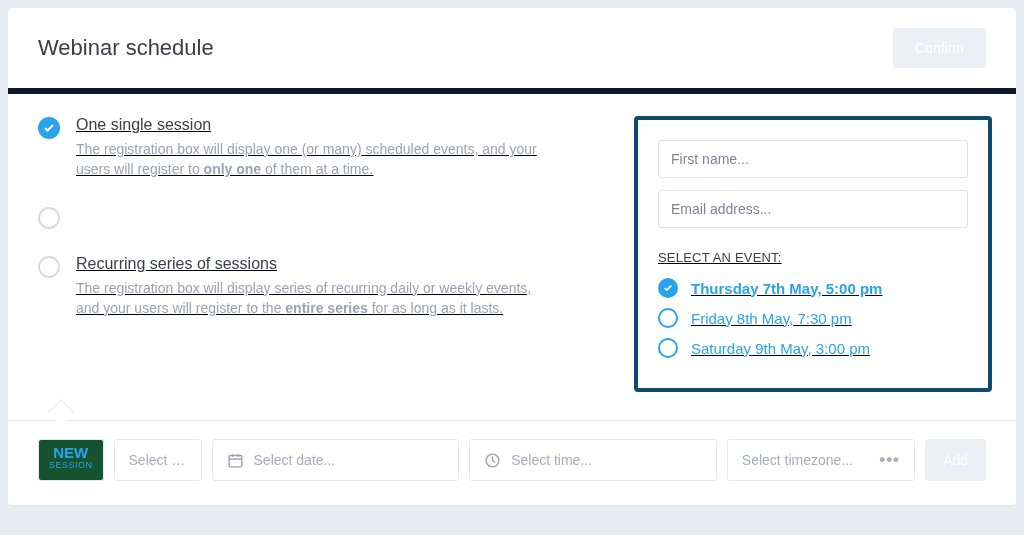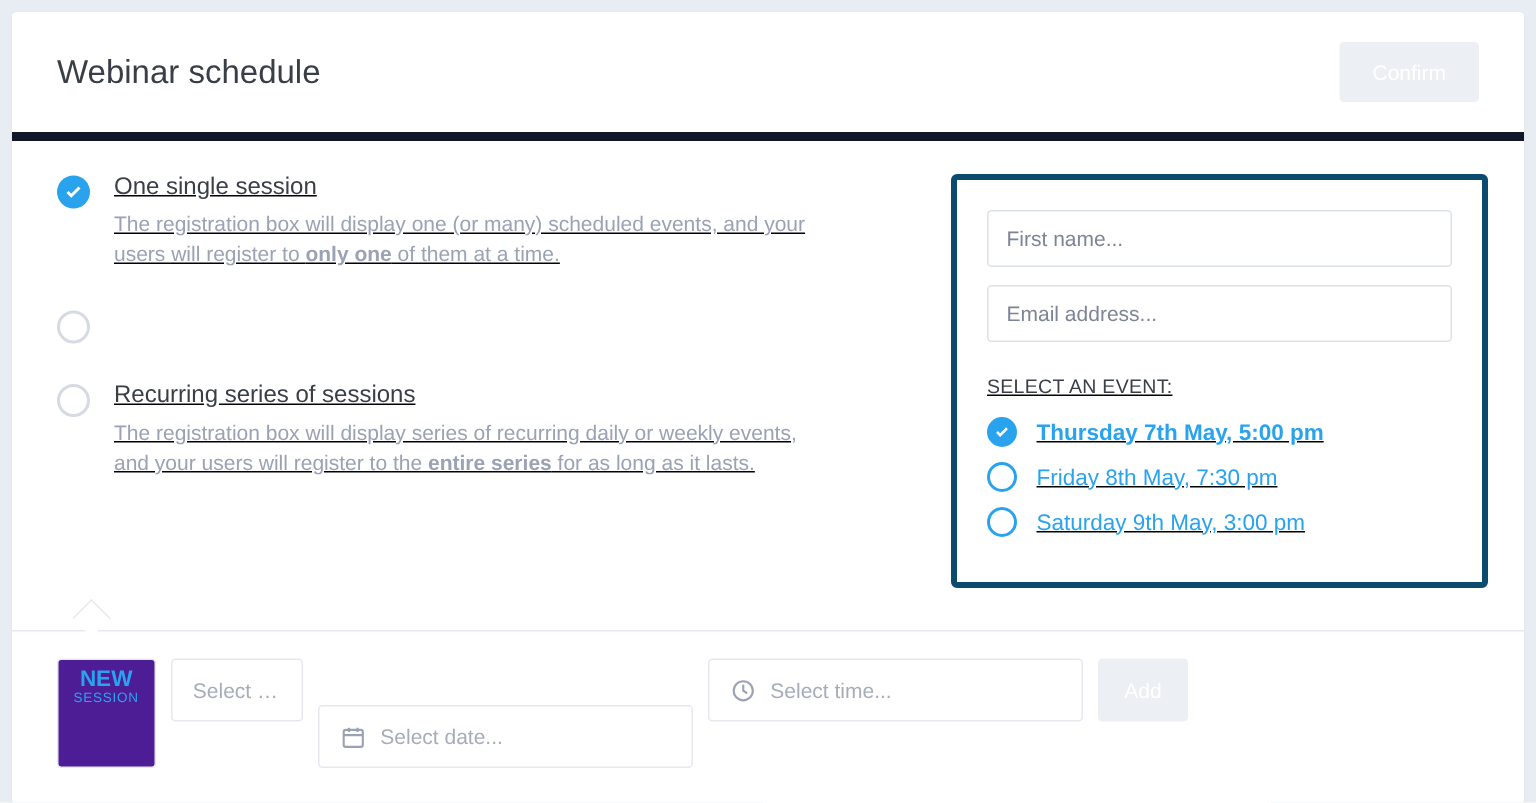--- a/index.html
+++ b/index.html
@@ -163,21 +163,21 @@
     }
     .footer {
       border-top: 1px solid #e5e9ef;
       padding: 18px 30px 24px 30px;
       display: flex;
       gap: 10px;
       align-items: stretch;
       position: relative;
     }
     .new-session {
-      background: #4c1d95;
+      background: #14532d;
       border: 1px solid #e5e9ef;
       border-radius: 3px;
       padding: 5px 10px;
       text-align: center;
       line-height: 1.05;
       cursor: pointer;
     }
     .new-session .big { display:block; font-size: 15px; color: #2aa3ef; font-weight: 600; }
     .new-session .small { display:block; font-size: 9px; color: #2aa3ef; letter-spacing: 0.5px; }
     .fld {
@@ -186,21 +186,21 @@
       background: #fff;
       display: flex;
       align-items: center;
       gap: 10px;
       padding: 0 14px;
       height: 42px;
       cursor: pointer;
     }
     .fld .ph { color: #a6adba; font-size: 14px; white-space: nowrap; overflow: hidden; text-overflow: ellipsis; }
     .fld-item { width: 88px; }
-    .fld-date { width: 250px; margin-top: 31px; }
+    .fld-date { width: 250px; }
     .fld-time { width: 250px; }
     .fld-tz   { width: 190px; justify-content: space-between; }
     .fld svg.icon { width: 17px; height: 17px; flex-shrink: 0; }
     .dots { color: #a6adba; font-size: 17px; font-weight: 700; letter-spacing: 1px; }
     .btn-add {
       background: #eceff3;
       border: none;
       color: #fff;
       font-size: 14px;
       border-radius: 3px;
@@ -293,15 +293,19 @@
         </svg>
       <span class="ph">Select date...</span>
     </div>
     <div class="fld fld-time">
       <svg class="icon" viewBox="0 0 24 24">
           <circle cx="12" cy="12" r="9" fill="none" stroke="#9aa2b3" stroke-width="2"></circle>
           <path d="M12 7v5l3 2" fill="none" stroke="#9aa2b3" stroke-width="2" stroke-linecap="round"></path>
         </svg>
       <span class="ph">Select time...</span>
     </div>
+    <div class="fld fld-tz">
+      <span class="ph">Select timezone...</span>
+      <span class="dots">•••</span>
+    </div>
     <button class="btn-add">Add</button>
   </div>
 </div>
 
 </body></html>

